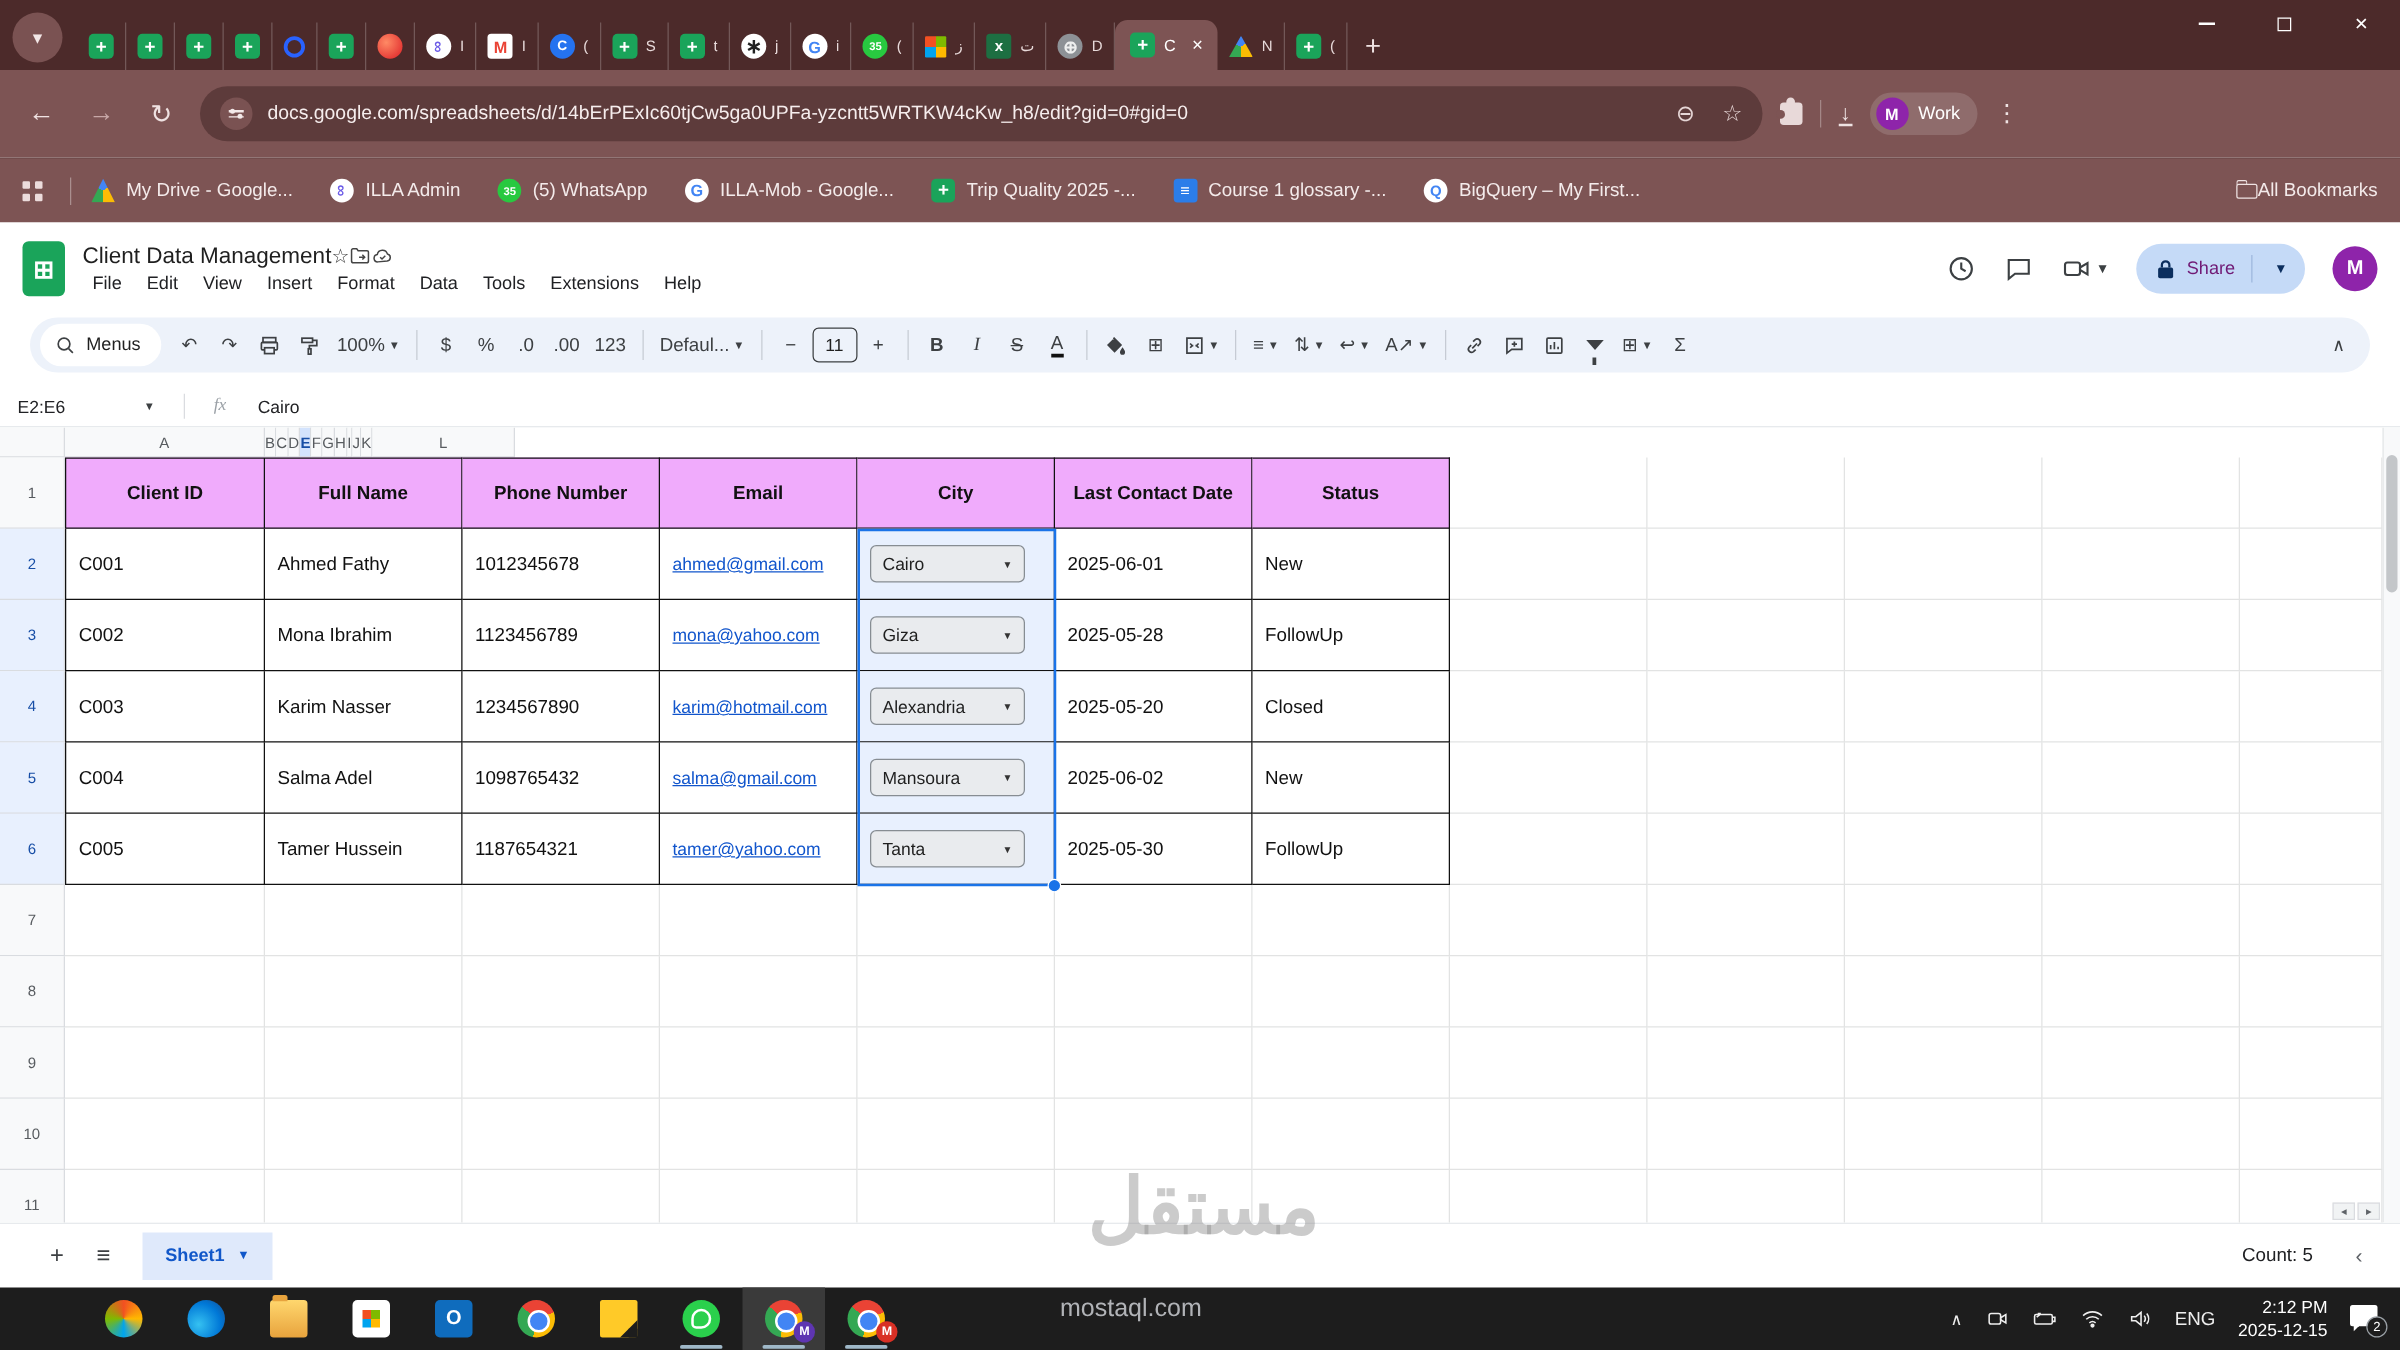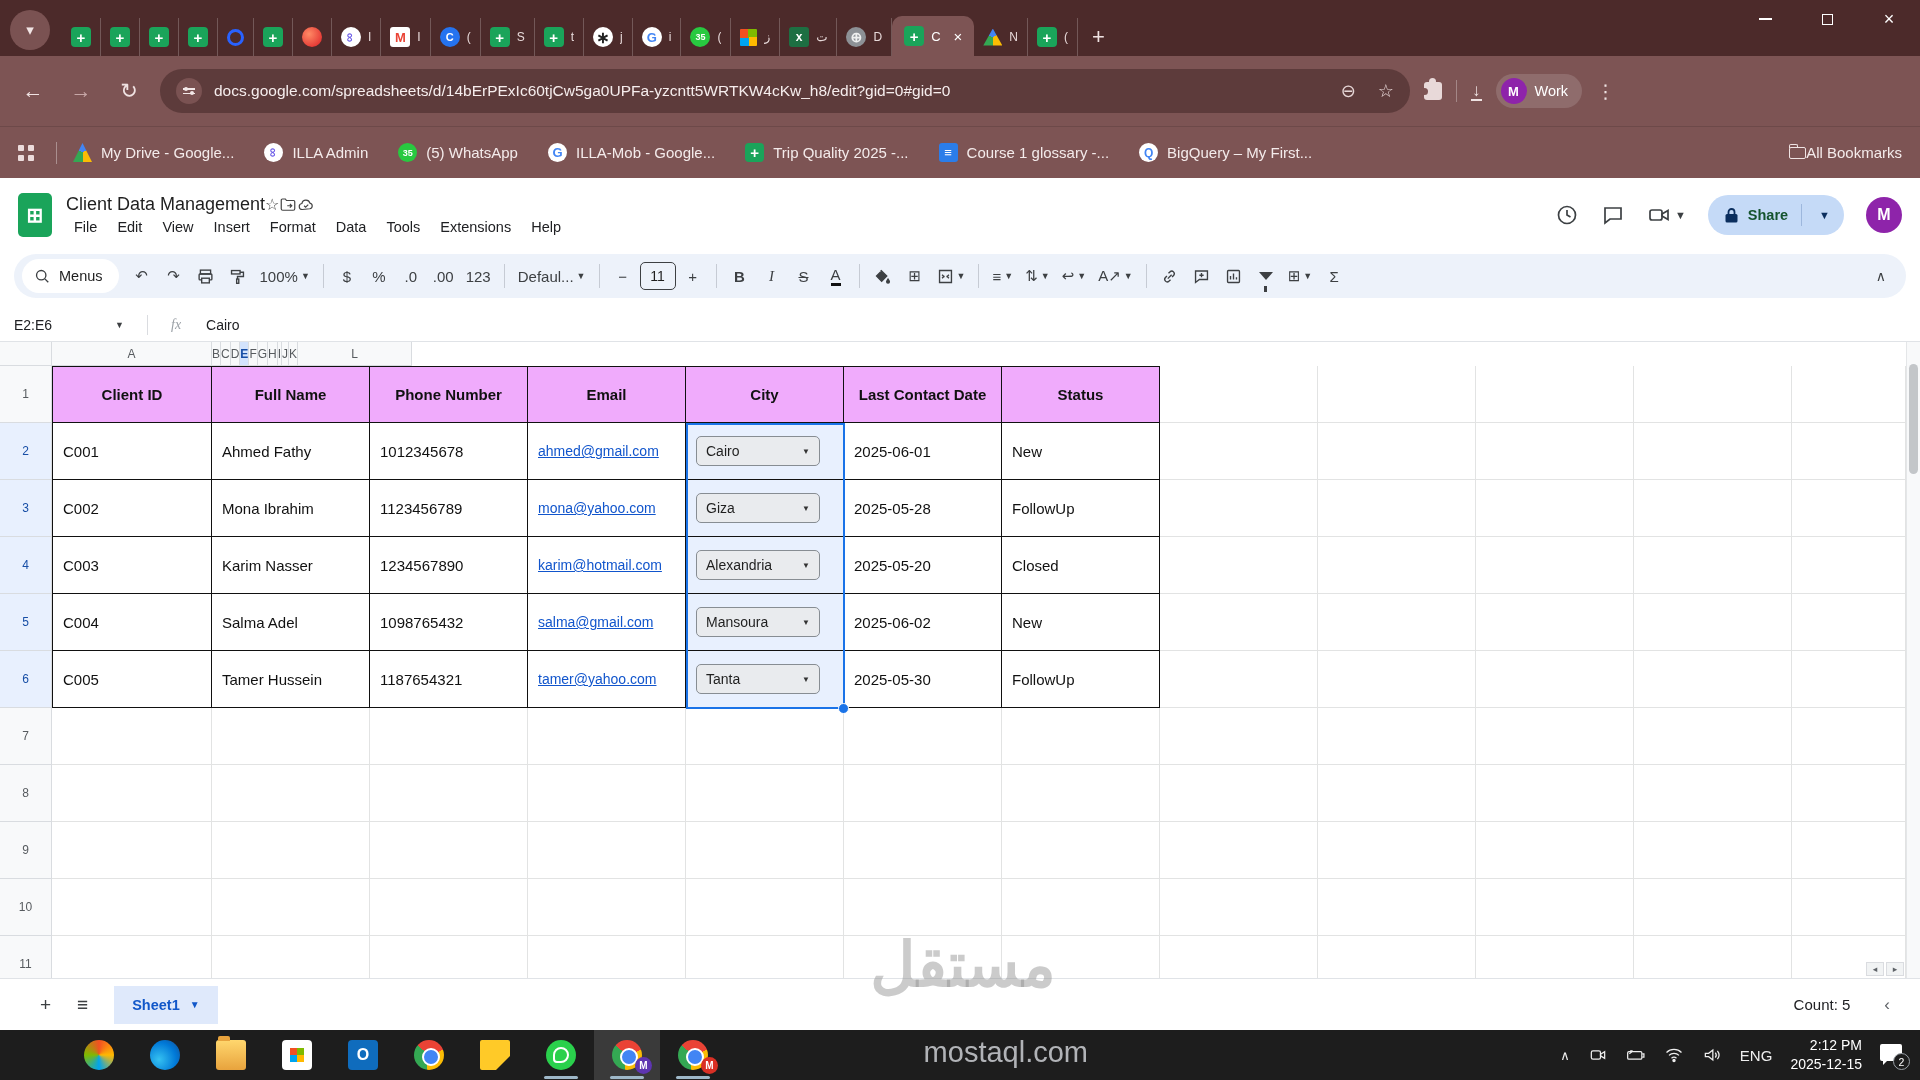--- a/index.html
+++ b/index.html
@@ -96,27 +96,27 @@
   .doctitle{font-size:18px;color:#1f1f1f}
   .hico{color:#444;font-size:16px}
   .hsvg{width:18px;height:18px;stroke:#444;fill:none;stroke-width:1.6}
   .menurow{display:flex;gap:4px}
   .mitem{font-size:14.5px;color:#202124;padding:1px 8px;border-radius:4px}
   .headright{margin-left:auto;display:flex;align-items:center;gap:22px}
   .hrico{width:24px;height:24px;stroke:#3c4043;fill:none;stroke-width:1.7}
   .camwrap{display:flex;align-items:center;gap:4px}
   .hcaret{font-size:11px;color:#3c4043}
   .sharebtn{background:#c5daf7;border-radius:20px;height:40px;display:flex;align-items:center;padding:0 6px 0 16px;gap:9px}
-  .sharetxt{font-size:14.5px;color:#14532d;font-weight:bold}
+  .sharetxt{font-size:14.5px;color:#701a75;font-weight:normal}
   .sharesep{width:1px;height:22px;background:#9db7dd;margin-left:4px}
   .sharecaret{font-size:11px;color:#0b2e5e;padding:0 8px}
   .gav{width:36px;height:36px;border-radius:50%;background:#8e24aa;color:#fff;font-size:16px;font-weight:bold;display:flex;align-items:center;justify-content:center}
 
   
-  .toolwrap{height:56px;padding:2px 14px 10px;flex:none}
+  .toolwrap{height:56px;padding:2px 24px 10px;flex:none}
   .toolbar{height:44px;background:#edf2fa;border-radius:22px;display:flex;align-items:center;padding:0 8px;gap:2px}
   .menuspill{background:#fff;border-radius:18px;height:34px;display:flex;align-items:center;gap:8px;padding:0 16px 0 12px;margin-right:6px}
   .menustxt{font-size:14.5px;color:#1f1f1f}
   .tbtn{min-width:30px;height:32px;border-radius:6px;display:flex;align-items:center;justify-content:center;color:#3d4043;font-size:15px;padding:0 5px;gap:3px;flex:none}
   .tsep{width:1px;height:24px;background:#c6cbd4;margin:0 6px;flex:none}
   .caret{font-size:9px;color:#3d4043}
   .fsizebox{width:36px;height:28px;border:1.4px solid #3d4043;border-radius:5px;display:flex;align-items:center;justify-content:center;font-size:14px;color:#1f1f1f}
   .bold{font-weight:bold}
   .ital{font-style:italic;font-family:"Liberation Serif",serif}
   .strike{text-decoration:line-through}
@@ -199,21 +199,21 @@
   .trico{font-size:13px;color:#eee}
   .traysvg{width:20px;height:20px;stroke:#eee;fill:none;stroke-width:1.5}
   .clockblk{text-align:right;font-size:14px;line-height:1.35;color:#fff}
   .notif{position:relative;width:26px;height:22px}
   .notifbubble{width:22px;height:17px;background:#fff;border-radius:2px;position:relative}
   .notifbubble::after{content:"";position:absolute;left:3px;bottom:-4px;border:4px solid;border-color:#fff transparent transparent #fff}
   .ncount{position:absolute;right:-4px;bottom:-4px;width:17px;height:17px;border-radius:50%;background:#1d1d1d;border:1.5px solid #9aa0a6;color:#fff;font-size:10.5px;display:flex;align-items:center;justify-content:center}
 
   
   .wm-ar{position:absolute;left:843px;top:928px;width:240px;text-align:center;font-size:62px;font-weight:bold;color:rgba(140,140,140,.45);z-index:50;pointer-events:none}
-  .wm-la{position:absolute;left:848px;top:1036px;width:240px;text-align:right;font-size:29px;color:rgba(215,218,222,.8);z-index:50;pointer-events:none}
+  .wm-la{position:absolute;left:848px;top:1036px;width:240px;text-align:left;font-size:20px;color:rgba(215,218,222,.8);z-index:50;pointer-events:none}
 </style>
 </head>
 <body>
 
 <div class="screen">
 
   <div class="tabbar">
     <div class="tabsearch">
         <span>▾</span>
       </div>

